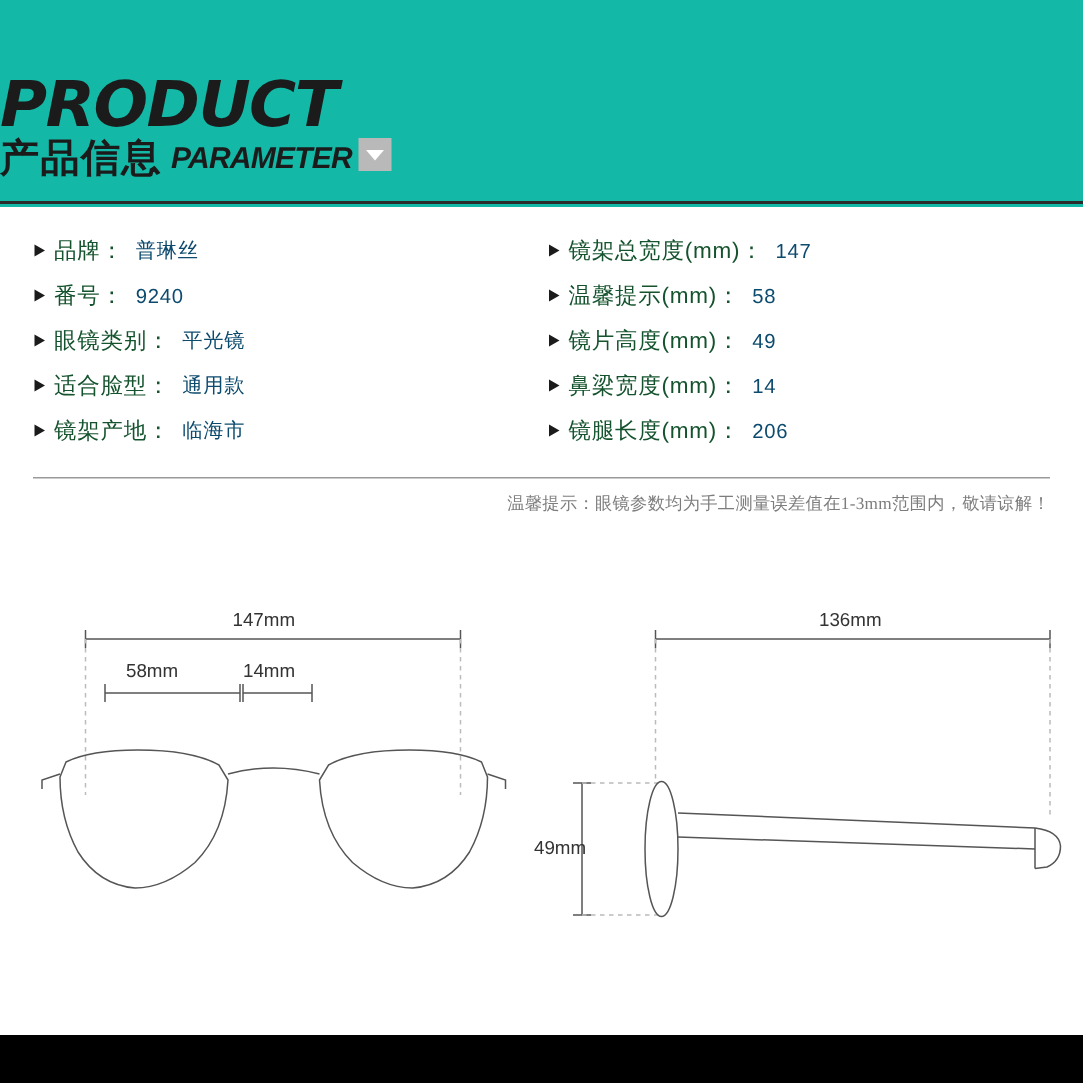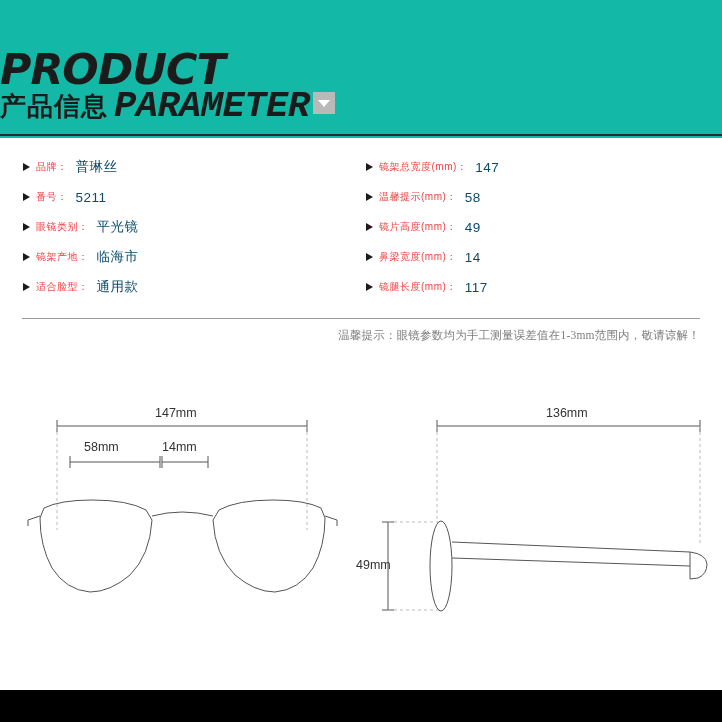--- a/index.html
+++ b/index.html
@@ -53,24 +53,24 @@
   }
   .title-cn {
     font-family: "DejaVu Sans", sans-serif;
     font-size: 26px;
     font-weight: bold;
     color: #1b1b1b;
     line-height: 28px;
     letter-spacing: 1px;
   }
   .title-sub {
-    font-family: Liberation Mono, monospace;
+    font-family: Liberation Sans, sans-serif;
     font-weight: bold;
     font-style: italic;
-    font-size: 37px;
+    font-size: 20px;
     color: #1b1b1b;
     line-height: 28px;
     margin-left: 6px;
     letter-spacing: -0.5px;
   }
   .chev-box {
     width: 22px;
     height: 22px;
     background: #b9b9b9;
     margin-left: 4px;
@@ -113,22 +113,22 @@
   }
   .bullet {
     width: 14px;
     flex: 0 0 14px;
     display: flex;
     align-items: center;
     justify-content: flex-start;
   }
   .bullet svg { display: block; }
   .spec-label {
-    font-size: 10px;
-    color: #ef4444;
+    font-size: 15px;
+    color: #14532d;
     letter-spacing: 0.5px;
   }
   .spec-value {
     font-size: 13.5px;
     color: #0c4a6e;
     margin-left: 8px;
     letter-spacing: 0.5px;
   }
 
   .spec-underline {
@@ -224,53 +224,53 @@
         <span class="spec-value">普琳丝</span>
       </div>
 
       <div class="spec-row">
         <span class="bullet">
           <svg width="9" height="10" viewBox="0 0 9 10">
               <polygon points="1,1 8,5 1,9" fill="#1b1b1b"></polygon>
             </svg>
         </span>
         <span class="spec-label">番号：</span>
-        <span class="spec-value">5211</span>
+        <span class="spec-value">9240</span>
       </div>
 
       <div class="spec-row">
         <span class="bullet">
           <svg width="9" height="10" viewBox="0 0 9 10">
               <polygon points="1,1 8,5 1,9" fill="#1b1b1b"></polygon>
             </svg>
         </span>
         <span class="spec-label">眼镜类别：</span>
         <span class="spec-value">平光镜</span>
       </div>
 
       <div class="spec-row">
         <span class="bullet">
           <svg width="9" height="10" viewBox="0 0 9 10">
               <polygon points="1,1 8,5 1,9" fill="#1b1b1b"></polygon>
             </svg>
         </span>
+        <span class="spec-label">适合脸型：</span>
+        <span class="spec-value">通用款</span>
+      </div>
+
+      <div class="spec-row">
+        <span class="bullet">
+          <svg width="9" height="10" viewBox="0 0 9 10">
+              <polygon points="1,1 8,5 1,9" fill="#1b1b1b"></polygon>
+            </svg>
+        </span>
         <span class="spec-label">镜架产地：</span>
         <span class="spec-value">临海市</span>
       </div>
 
-      <div class="spec-row">
-        <span class="bullet">
-          <svg width="9" height="10" viewBox="0 0 9 10">
-              <polygon points="1,1 8,5 1,9" fill="#1b1b1b"></polygon>
-            </svg>
-        </span>
-        <span class="spec-label">适合脸型：</span>
-        <span class="spec-value">通用款</span>
-      </div>
-
     </div>
 
     <div class="spec-col right">
 
       <div class="spec-row">
         <span class="bullet">
           <svg width="9" height="10" viewBox="0 0 9 10">
               <polygon points="1,1 8,5 1,9" fill="#1b1b1b"></polygon>
             </svg>
         </span>
@@ -308,21 +308,21 @@
         <span class="spec-value">14</span>
       </div>
 
       <div class="spec-row">
         <span class="bullet">
           <svg width="9" height="10" viewBox="0 0 9 10">
               <polygon points="1,1 8,5 1,9" fill="#1b1b1b"></polygon>
             </svg>
         </span>
         <span class="spec-label">镜腿长度(mm)：</span>
-        <span class="spec-value">117</span>
+        <span class="spec-value">206</span>
       </div>
 
     </div>
   </div>
 
   <div class="spec-underline"></div>
   <div class="tip">温馨提示：眼镜参数均为手工测量误差值在1-3mm范围内，敬请谅解！</div>
 
   <div class="diagram">
 

